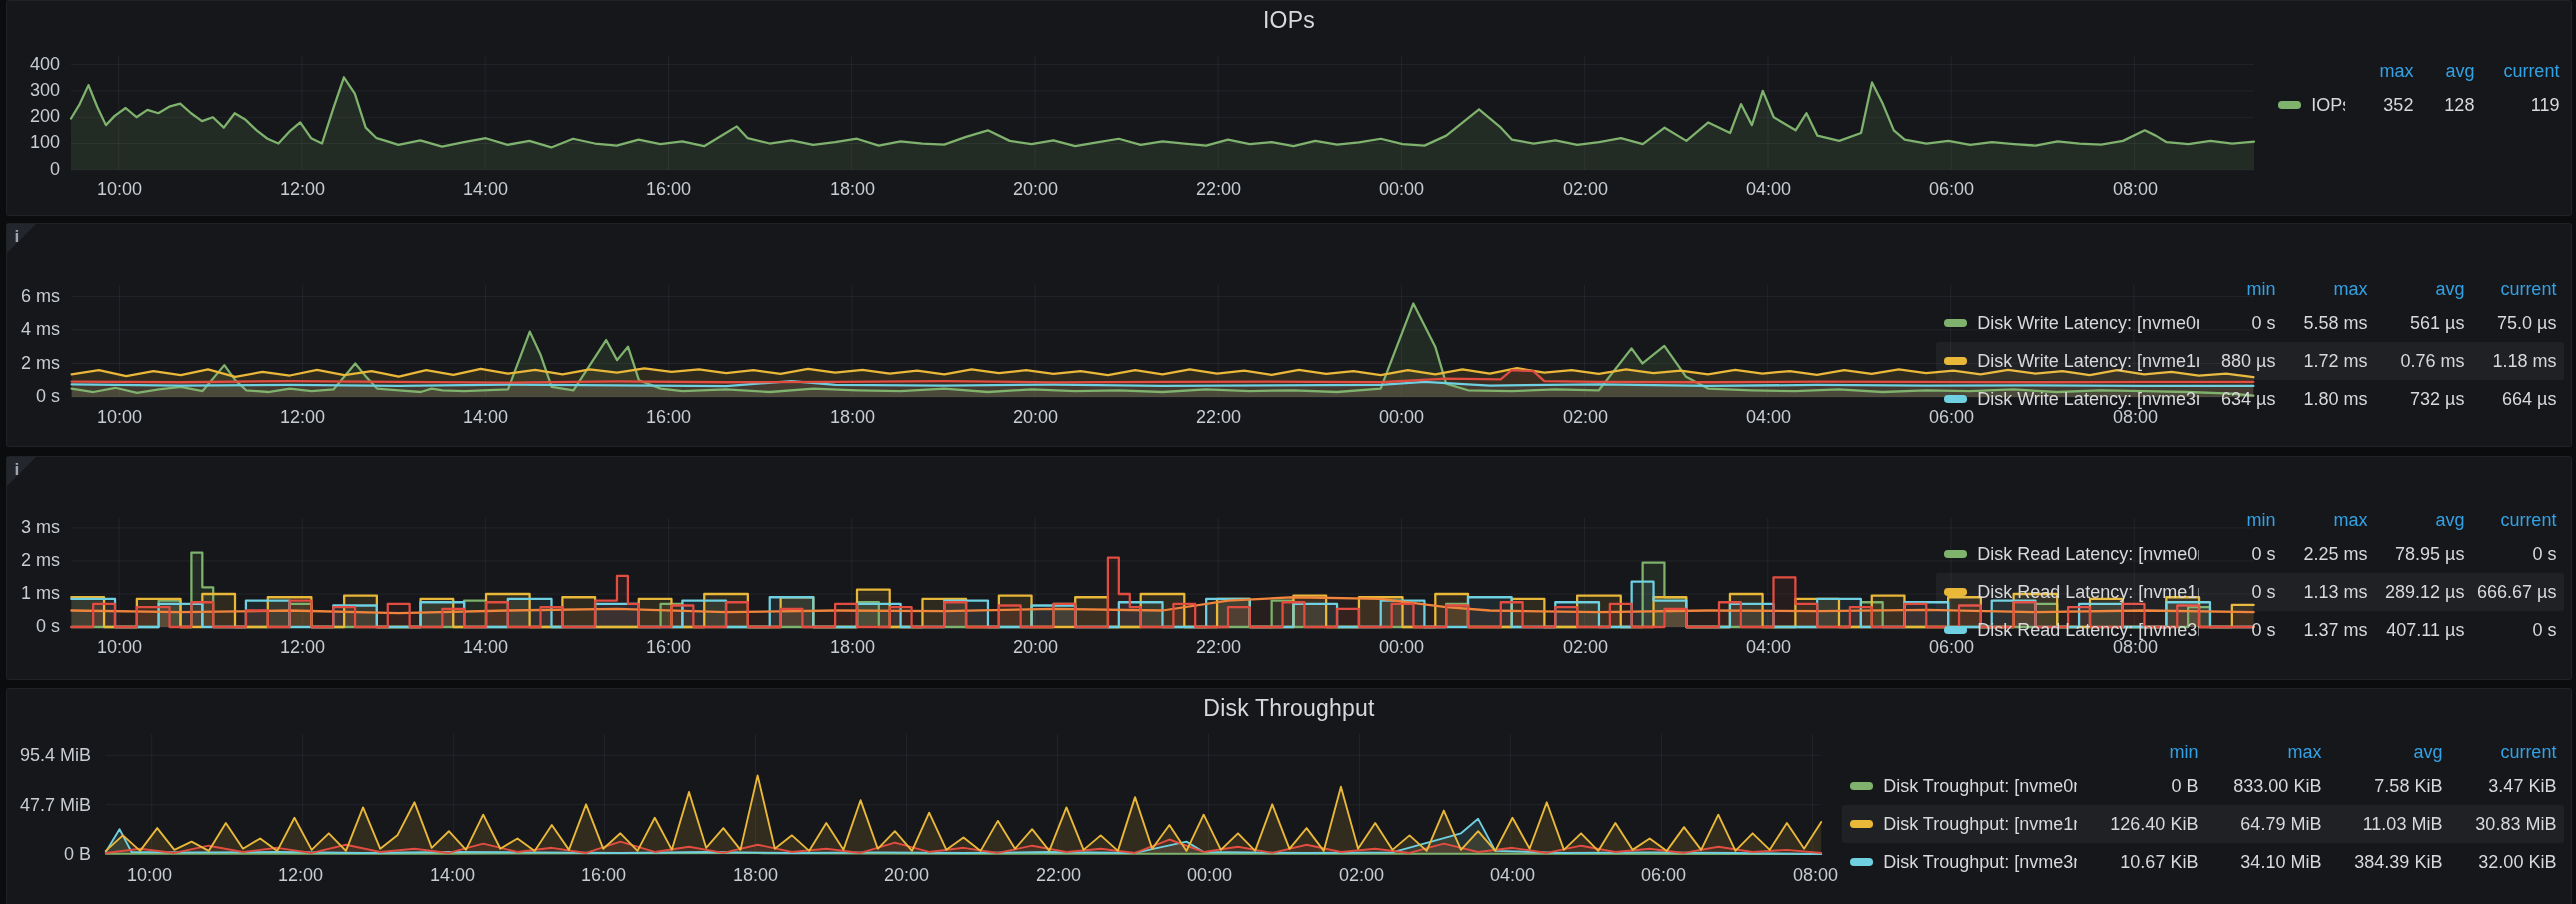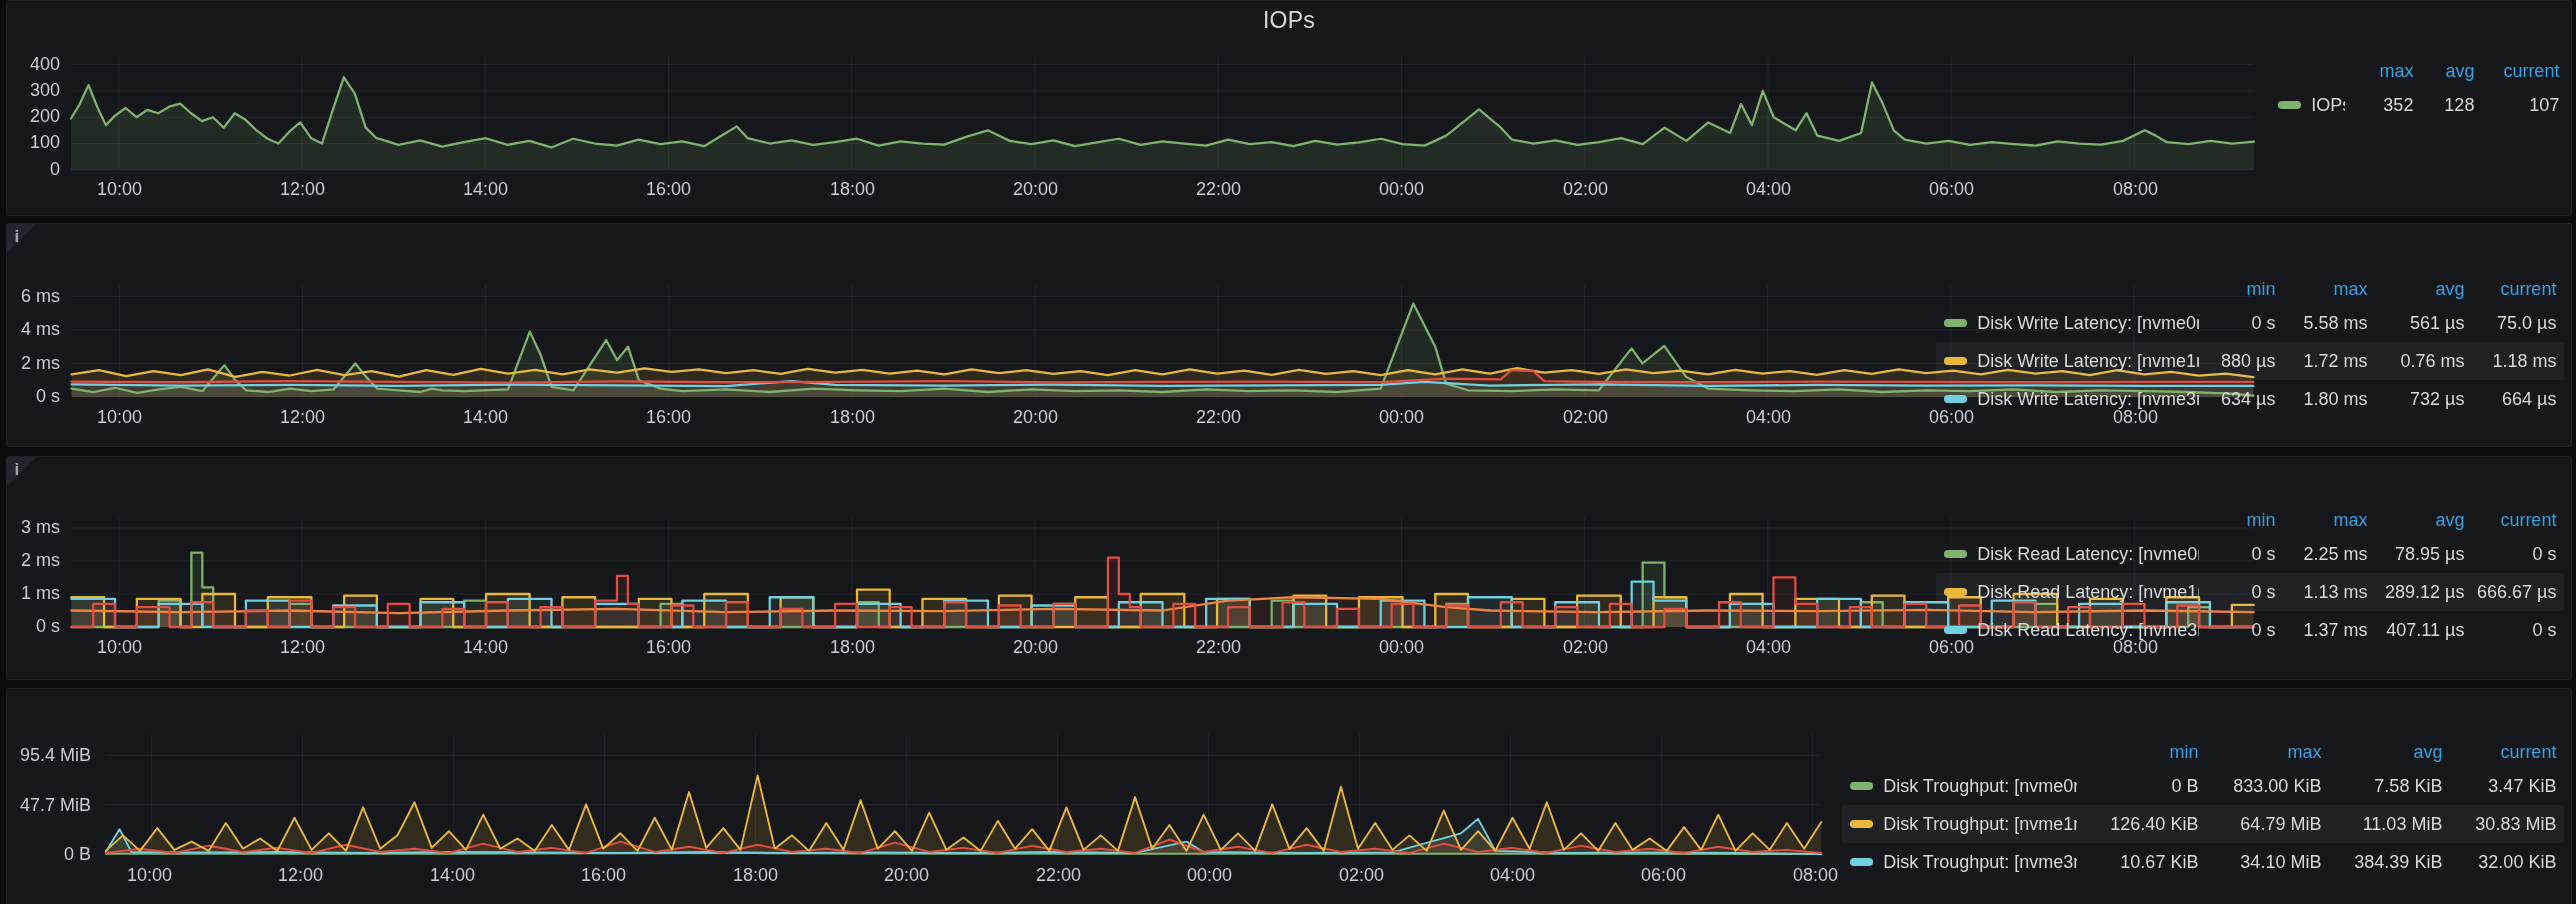--- a/index.html
+++ b/index.html
@@ -61,21 +61,21 @@
         <span class="lcell lval lheader">avg</span>
         <span class="lcell lval lheader">current</span>
       </div>
       <div class="lrow">
         <span class="lcell lname">
           <i class="marker" style="background:#7EB26D"></i>
           <span>IOPs</span>
         </span>
         <span class="lcell lval">352</span>
         <span class="lcell lval">128</span>
-        <span class="lcell lval">107</span>
+        <span class="lcell lval">119</span>
       </div>
     </div>
 <div class="ytick" style="left: -64px; width: 117px; top: 157px;">0</div>
     <div class="ytick" style="left: -64px; width: 117px; top: 130px;">100</div>
     <div class="ytick" style="left: -64px; width: 117px; top: 104px;">200</div>
     <div class="ytick" style="left: -64px; width: 117px; top: 78px;">300</div>
     <div class="ytick" style="left: -64px; width: 117px; top: 52px;">400</div>
     <div class="xtick" style="left: 67px; width: 91px; top: 177px;">10:00</div>
     <div class="xtick" style="left: 250px; width: 91px; top: 177px;">12:00</div>
     <div class="xtick" style="left: 433px; width: 91px; top: 177px;">14:00</div>
@@ -266,20 +266,21 @@
     <div class="xtick" style="left: 983px; width: 91px; top: 179px;">20:00</div>
     <div class="xtick" style="left: 1166px; width: 91px; top: 179px;">22:00</div>
     <div class="xtick" style="left: 1349px; width: 91px; top: 179px;">00:00</div>
     <div class="xtick" style="left: 1533px; width: 91px; top: 179px;">02:00</div>
     <div class="xtick" style="left: 1716px; width: 91px; top: 179px;">04:00</div>
     <div class="xtick" style="left: 1899px; width: 91px; top: 179px;">06:00</div>
     <div class="xtick" style="left: 2083px; width: 91px; top: 179px;">08:00</div>
   </div>
 
 <div class="panel" style="left:6px;top:688px;width:2564px;height:216px">
+  <div class="ptitle">Disk Throughput</div>
   <svg class="plot" style="left:96px;top:45px;width:1721px;height:120px" viewBox="0 0 2273 159">
       <g stroke="rgba(204,204,220,0.10)" stroke-width="1">
         <line x1="0" x2="2273" y1="159.0" y2="159.0"></line>
         <line x1="0" x2="2273" y1="93.6" y2="93.6"></line>
         <line x1="0" x2="2273" y1="28.2" y2="28.2"></line>
         <line x1="60.9" x2="60.9" y1="0" y2="159"></line>
         <line x1="260.9" x2="260.9" y1="0" y2="159"></line>
         <line x1="461.0" x2="461.0" y1="0" y2="159"></line>
         <line x1="661.0" x2="661.0" y1="0" y2="159"></line>
         <line x1="861.0" x2="861.0" y1="0" y2="159"></line>

